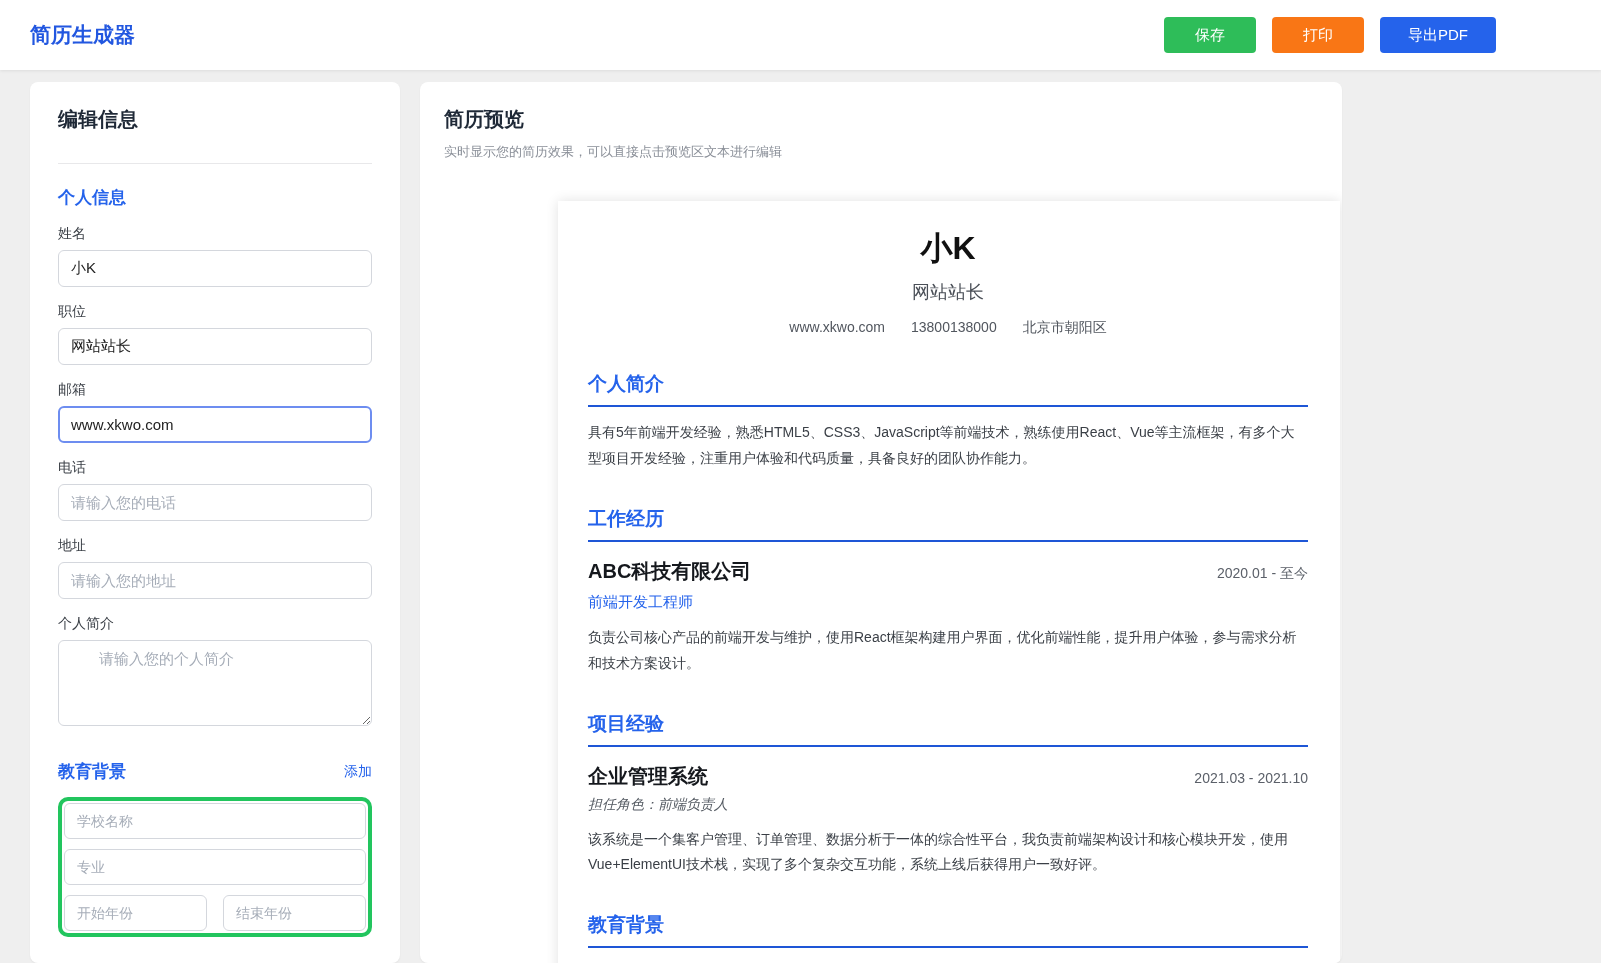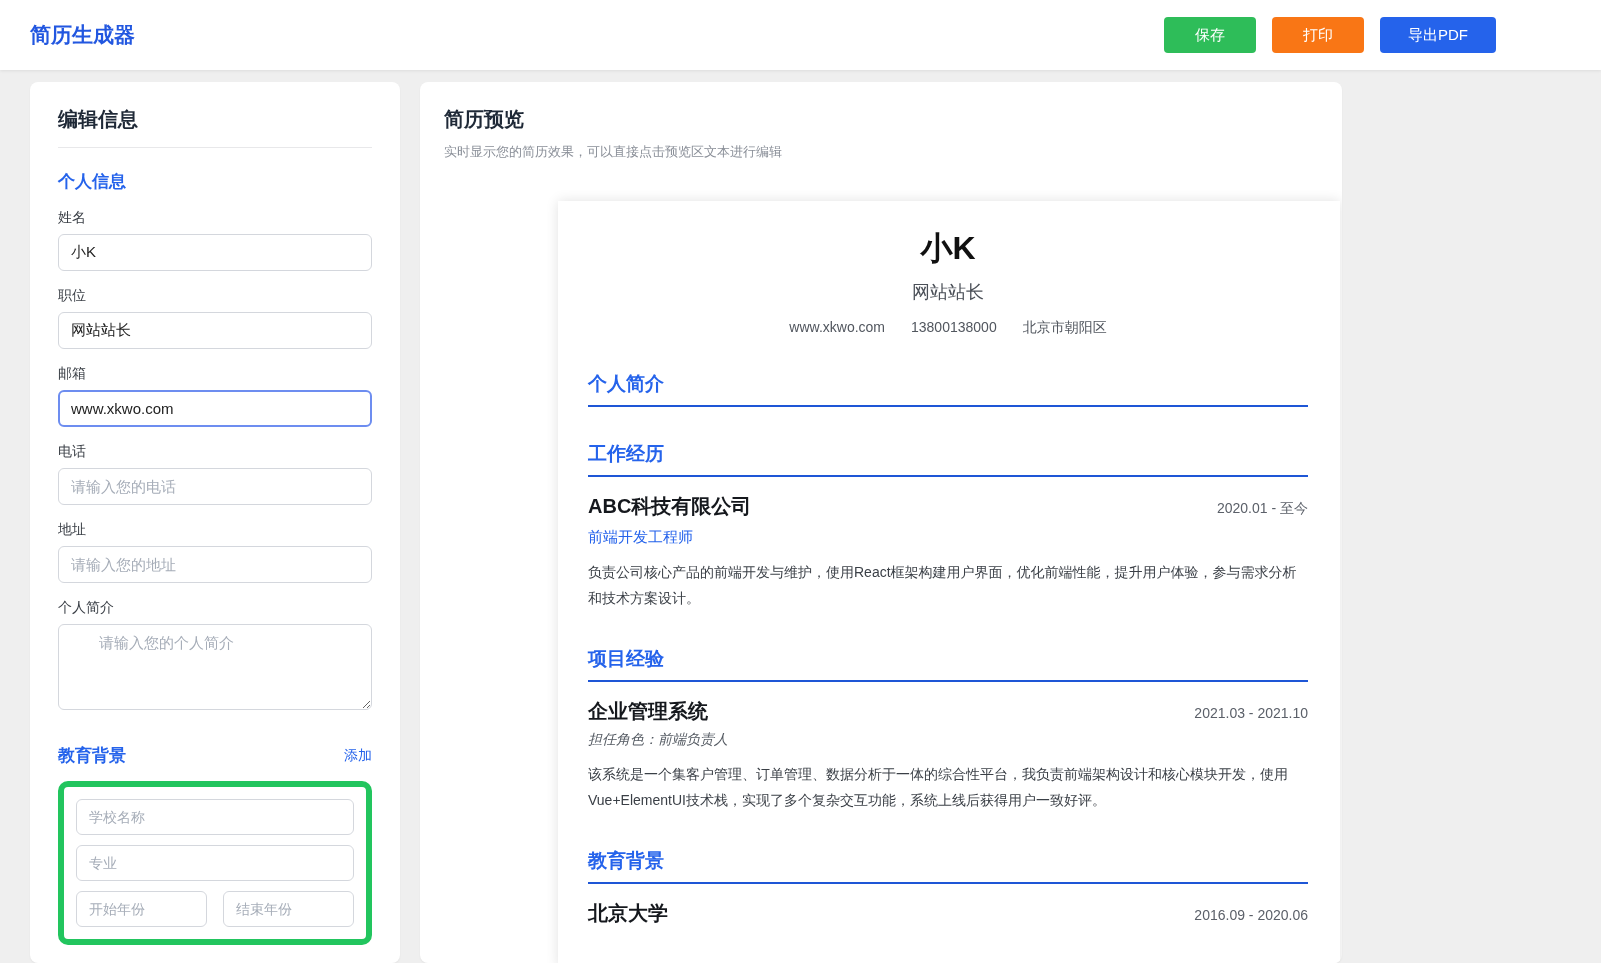--- a/index.html
+++ b/index.html
@@ -35,36 +35,36 @@
   .editor-panel {
     width:370px; margin-left:30px; padding:24px 28px;
     overflow:hidden; flex:none;
   }
   .preview-panel {
     width:922px; margin-left:20px; padding:24px;
     overflow:hidden; flex:none;
   }
 
   
-  .editor-title { font-size:20px; font-weight:bold; color:#1f2937; padding-bottom:14px; border-bottom:1px solid #e8e8ea; }
+  .editor-title { font-size:20px; font-weight:bold; color:#1f2937; padding-bottom:30px; border-bottom:1px solid #e8e8ea; }
   .sub-title { color:#2563eb; font-size:17px; font-weight:bold; margin-top:22px; }
   .sub-title-row { display:flex; justify-content:space-between; align-items:center; margin-top:30px; }
   .add-link { color:#2563eb; font-size:14px; text-decoration:none; cursor:pointer; }
   .field { margin-top:16px; }
   .field label { display:block; font-size:14px; color:#3a3f46; margin-bottom:7px; }
   .field input, .field textarea, .edu-card input {
     width:100%; border:1px solid #d4d7dd; border-radius:6px;
     font-size:15px; font-family:inherit; color:#222;
     padding:9px 12px; background:#fff; outline:none;
   }
   .field input::placeholder, .field textarea::placeholder, .edu-card input::placeholder { color:#a6adb8; }
   .field input.focused { border:2px solid #6d8df0; padding:8px 11px; }
   .field textarea { height:86px; resize:vertical;padding-left:40px; }
   .edu-card {
-    margin-top:14px; border:6px solid #22c55e; border-radius:10px; padding:12px;
+    margin-top:14px; border:4px solid #22c55e; border-radius:10px; padding:2px;
   }
   .edu-card input { margin-bottom:10px; font-size:14px; }
   .edu-years { display:flex; gap:16px; }
   .edu-years input { margin-bottom:0; }
 
   
   .preview-title { font-size:20px; font-weight:bold; color:#1f2937; }
   .preview-subtitle { font-size:13px; color:#8a8f98; margin-top:10px; }
   .resume-paper {
     width:782px; margin:40px 0 0 114px;
@@ -162,20 +162,21 @@
         <div class="resume-job">网站站长</div>
         <div class="resume-contacts">
           <span>www.xkwo.com</span>
           <span>13800138000</span>
           <span>北京市朝阳区</span>
         </div>
       </div>
 
       <div class="r-section">
         <h3 class="r-section-title">个人简介</h3>
+        <p class="r-text">具有5年前端开发经验，熟悉HTML5、CSS3、JavaScript等前端技术，熟练使用React、Vue等主流框架，有多个大型项目开发经验，注重用户体验和代码质量，具备良好的团队协作能力。</p>
       </div>
 
       <div class="r-section">
         <h3 class="r-section-title">工作经历</h3>
         <div class="r-item-head">
           <span class="r-item-title">ABC科技有限公司</span>
           <span class="r-item-period">2020.01 - 至今</span>
         </div>
         <div class="r-position">前端开发工程师</div>
         <p class="r-text">负责公司核心产品的前端开发与维护，使用React框架构建用户界面，优化前端性能，提升用户体验，参与需求分析和技术方案设计。</p>

